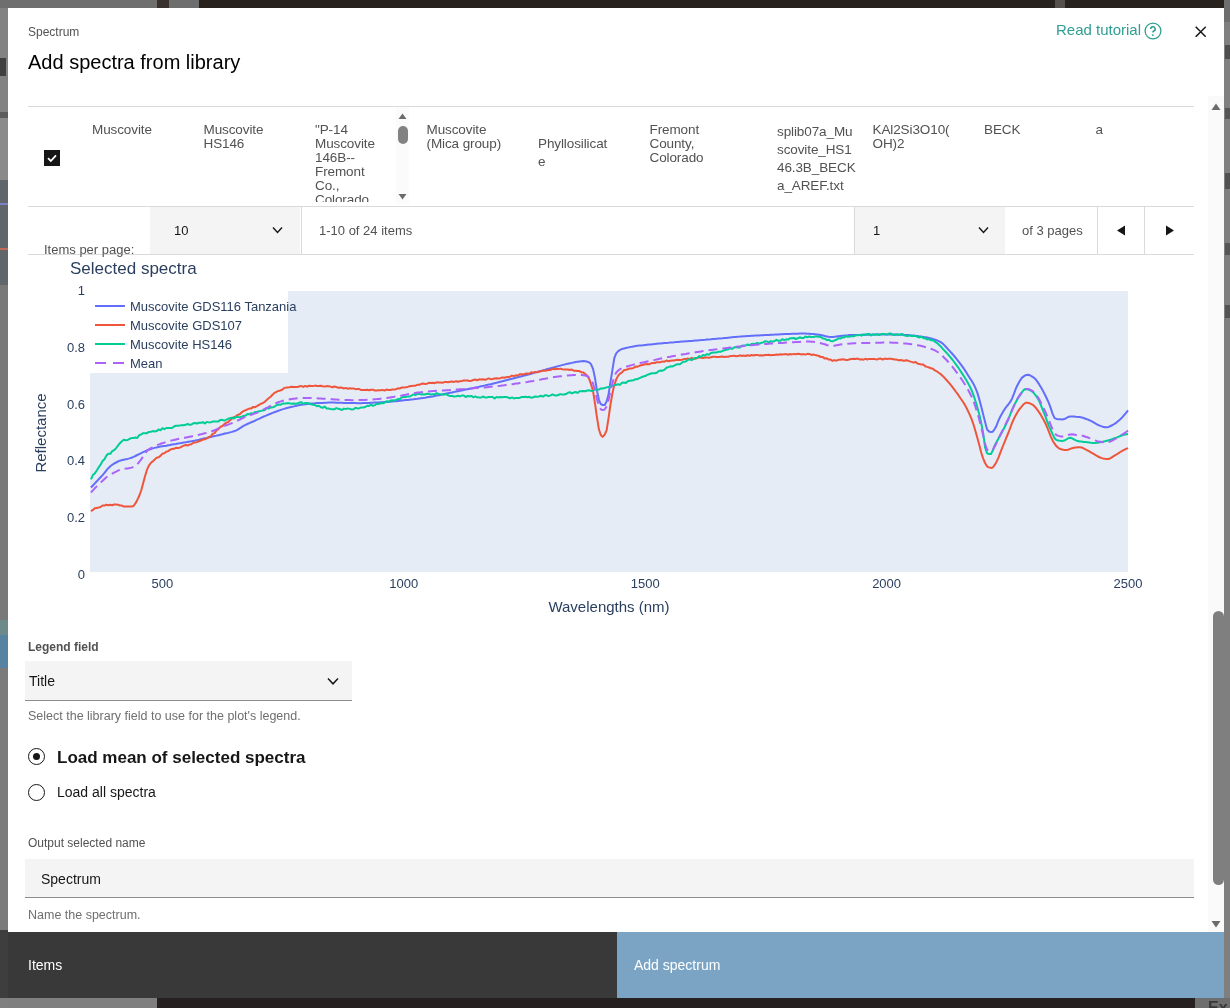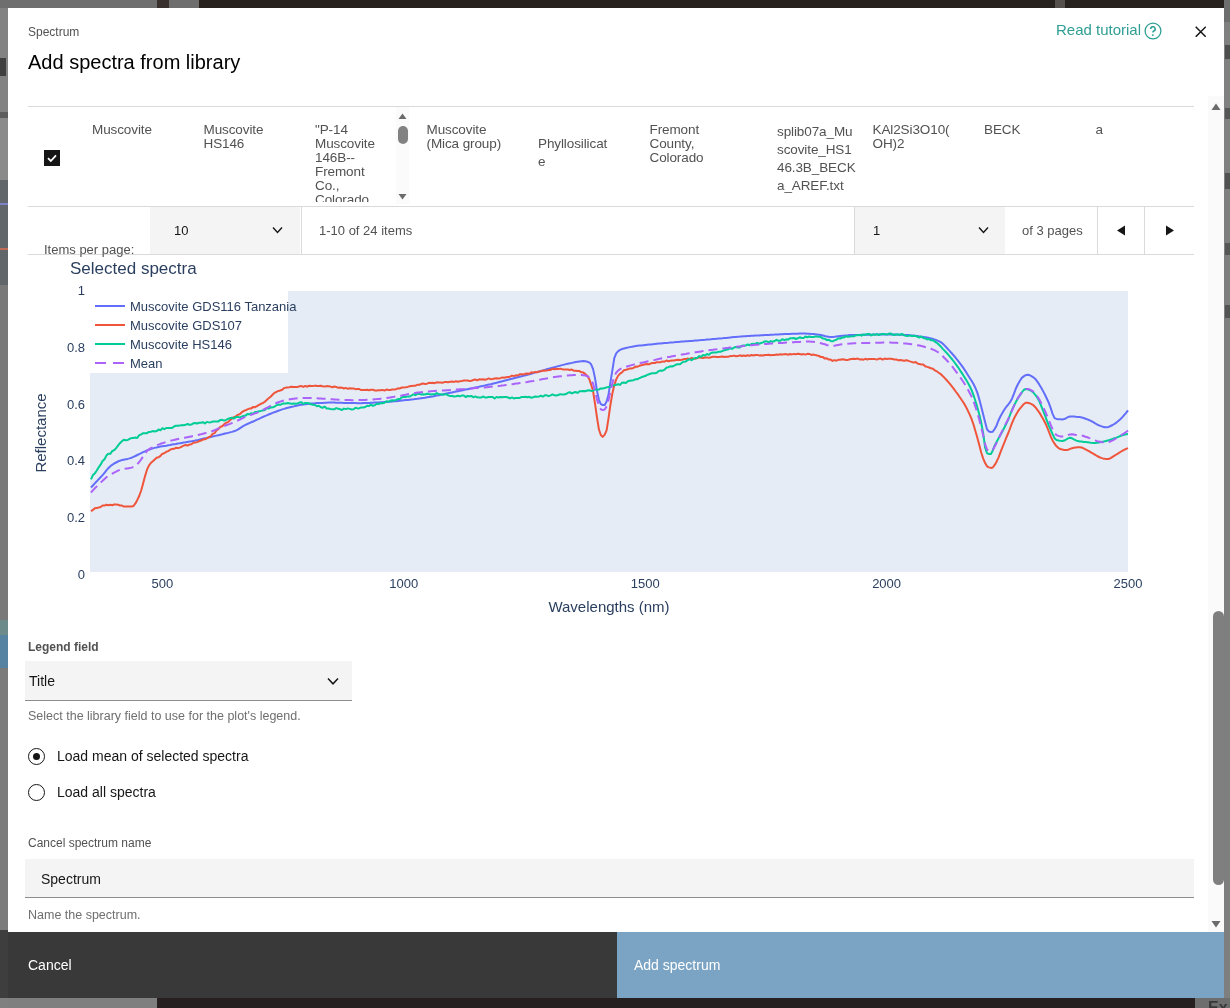--- a/index.html
+++ b/index.html
@@ -154,32 +154,32 @@
 <div class="abs" style="left:28px;top:640px;font-size:12px;color:#525252;font-weight:bold;">Legend field</div>
 <div class="abs" style="left:25px;top:661px;width:327px;height:40px;background:#f4f4f4;border-bottom:1px solid #8d8d8d;"></div>
 <div class="abs" style="left:29px;top:673px;font-size:14px;color:#161616;">Title</div>
 <svg class="abs" style="left:327px;top:677px;" width="12" height="8" viewBox="0 0 12 8">
     <path d="M1 1.5 L6 6.8 L11 1.5" stroke="#161616" stroke-width="1.5" fill="none"></path>
   </svg>
 <div class="abs" style="left:28px;top:709px;font-size:12.5px;color:#6f6f6f;">Select the library field to use for the plot's legend.</div>
 
 <div class="abs" style="left:27.5px;top:747.5px;width:17px;height:17px;border:1.6px solid #161616;border-radius:50%;"></div>
 <div class="abs" style="left:32.5px;top:752.5px;width:7px;height:7px;background:#161616;border-radius:50%;"></div>
-<div class="abs" style="left:57px;top:748px;font-size:14px;color:#161616;">Load mean of selected spectra</div>
+<div class="abs" style="left:57px;top:748px;font-size:17px;color:#161616;font-weight:bold;">Load mean of selected spectra</div>
 <div class="abs" style="left:27.5px;top:783.5px;width:17px;height:17px;border:1.6px solid #161616;border-radius:50%;"></div>
 <div class="abs" style="left:57px;top:784px;font-size:14px;color:#161616;">Load all spectra</div>
 
-<div class="abs" style="left:28px;top:836px;font-size:12px;color:#525252;">Cancel spectrum name</div>
+<div class="abs" style="left:28px;top:836px;font-size:12px;color:#525252;">Output selected name</div>
 <div class="abs" style="left:25px;top:859px;width:1169px;height:39px;background:#f4f4f4;border-bottom:1px solid #8d8d8d;"></div>
 <div class="abs" style="left:41px;top:871px;font-size:14px;color:#161616;">Spectrum</div>
 <div class="abs" style="left:28px;top:908px;font-size:12.5px;color:#6f6f6f;">Name the spectrum.</div>
 
 <div class="abs" style="left:8px;top:932px;width:609px;height:66px;background:#393939;"></div>
 <div class="abs" style="left:617px;top:932px;width:607px;height:66px;background:#7ba4c4;"></div>
-<div class="abs" style="left:28px;top:957px;font-size:14px;color:#ffffff;">Cancel</div>
+<div class="abs" style="left:28px;top:957px;font-size:14px;color:#ffffff;">Items</div>
 <div class="abs" style="left:634px;top:957px;font-size:14px;color:#ffffff;">Add spectrum</div>
 
 <div class="abs" style="left:1208px;top:96px;width:16px;height:836px;background:#fafafa;"></div>
 <svg class="abs" style="left:1211px;top:103px;" width="10" height="8">
     <path d="M0.5 7 L5 0.5 L9.5 7 Z" fill="#6b6b6b"></path>
   </svg>
 <svg class="abs" style="left:1211px;top:920px;" width="10" height="8">
     <path d="M0.5 1 L9.5 1 L5 7.5 Z" fill="#6b6b6b"></path>
   </svg>
 <div class="abs" style="left:1212.5px;top:611px;width:11px;height:274px;background:#7f7f7f;border-radius:5.5px;"></div>

